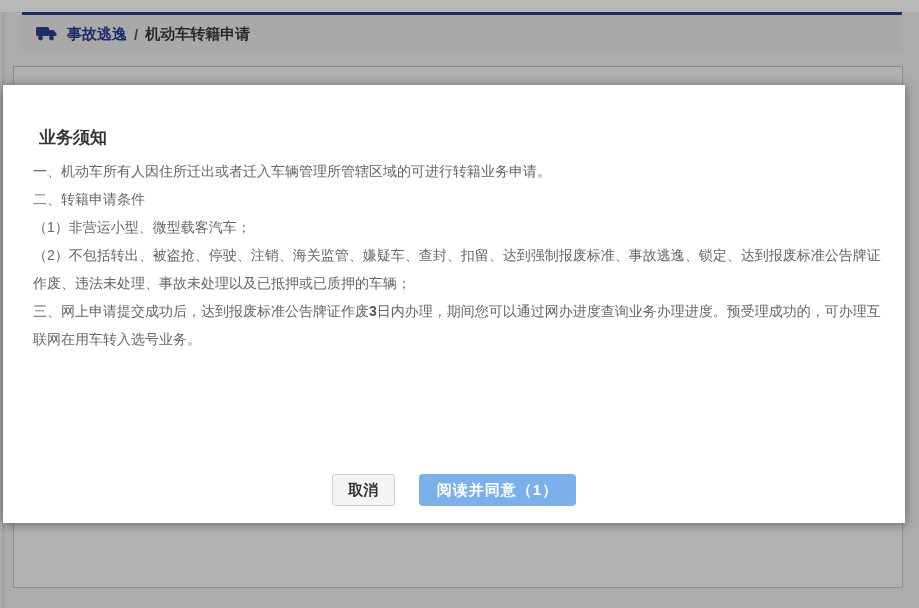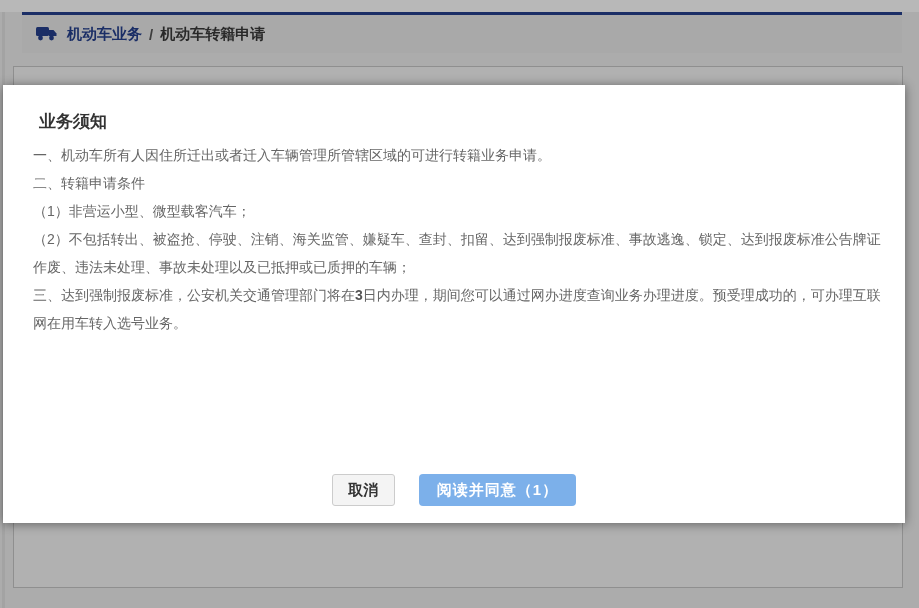--- a/index.html
+++ b/index.html
@@ -43,21 +43,21 @@
     position: absolute; left: 0; top: 0; width: 100%; height: 100%;
     background: rgba(0,0,0,0.28);
     z-index: 10;
   }
 
   .modal {
     position: absolute; left: 3px; top: 85px; width: 902px; height: 438px;
     background: #ffffff;
     box-shadow: 0 1px 10px rgba(0,0,0,0.45);
     z-index: 20;
-    padding: 23px 12px 0 30px;
+    padding: 39px 12px 0 30px;
   }
   .modal-title {
     font-size: 17px; font-weight: bold; color: #333333;
     margin-left: 6px; margin-top: 2px;
   }
   .notice-body {
     margin-top: 8px;
     width: 860px;
     font-size: 14px; color: #666666; line-height: 28px;
     word-break: break-all;
@@ -98,37 +98,37 @@
 
 <div class="breadcrumb-bar">
   <span class="icon">
     <svg width="22" height="16" viewBox="0 0 22 16" aria-hidden="true">
       <rect x="0" y="1" width="13" height="9" rx="1.5" fill="#26418e"></rect>
       <path d="M13 4 h4.5 l3 3.5 v2.5 h-7.5 z" fill="#26418e"></path>
       <circle cx="4.5" cy="12" r="2.4" fill="#26418e"></circle>
       <circle cx="15.5" cy="12" r="2.4" fill="#26418e"></circle>
     </svg>
   </span>
-  <span class="crumb-section">机动车业务</span>
+  <span class="crumb-section">事故逃逸</span>
   <span class="crumb-sep">/</span>
   <span class="crumb-page">机动车转籍申请</span>
 </div>
 
 <div class="content-panel"></div>
 
 <div class="overlay"></div>
 
 <div class="modal">
   <h2 class="modal-title">业务须知</h2>
 
   <div class="notice-body">
     <p>一、机动车所有人因住所迁出或者迁入车辆管理所管辖区域的可进行转籍业务申请。</p>
     <p>二、转籍申请条件</p>
     <p>（1）非营运小型、微型载客汽车；</p>
     <p>（2）不包括转出、被盗抢、停驶、注销、海关监管、嫌疑车、查封、扣留、达到强制报废标准、事故逃逸、锁定、达到报废标准公告牌证作废、违法未处理、事故未处理以及已抵押或已质押的车辆；</p>
-    <p><span>三、达到强制报废标准，公安机关交通管理部门将在</span><b>3</b><span>日内办理，期间您可以通过网办进度查询业务办理进度。预受理成功的，可办理互联网在用车转入选号业务。</span></p>
+    <p><span>三、网上申请提交成功后，达到报废标准公告牌证作废</span><b>3</b><span>日内办理，期间您可以通过网办进度查询业务办理进度。预受理成功的，可办理互联网在用车转入选号业务。</span></p>
   </div>
 
   <div class="modal-buttons">
     <button class="btn btn-cancel">取消</button>
     <button class="btn btn-agree">阅读并同意（1）</button>
   </div>
 </div>
 
 </body></html>

